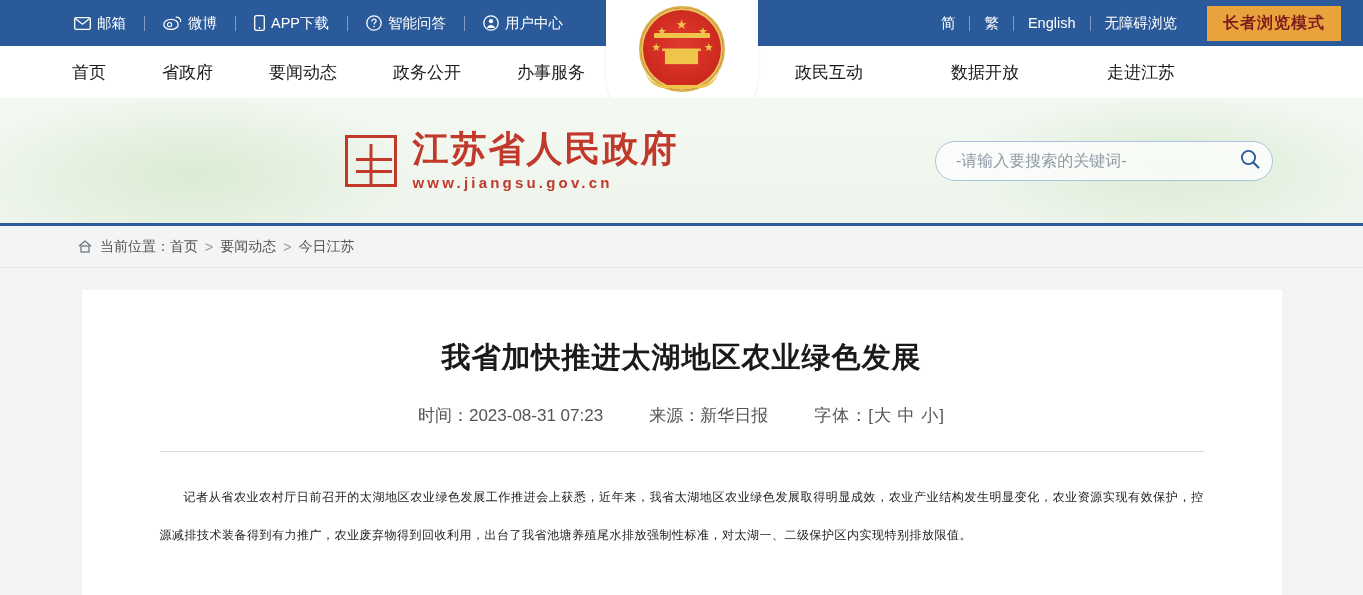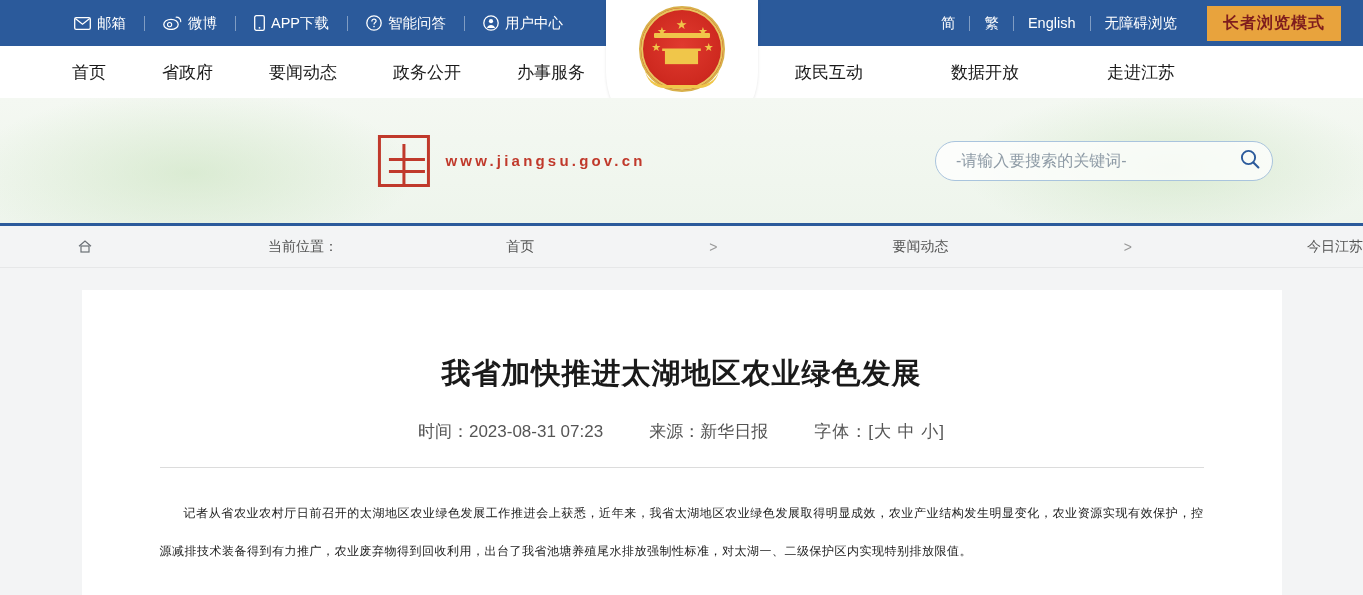--- a/index.html
+++ b/index.html
@@ -225,21 +225,20 @@
   
   .crumbbar {
     height: 42px;
     background: #f3f4f5;
     display: flex;
     align-items: center;
     padding-left: 78px;
     font-size: 14px;
     color: #555;
     border-bottom: 1px solid #e6e7e8;
-    justify-content: space-between;
   }
   .crumbbar .home-ico { margin-right: 8px; display: inline-flex; }
   .crumbbar a { color: #555; text-decoration: none; cursor: pointer; }
   .crumbbar .sep { margin: 0 7px; color: #999; }
 
   
   .page {
     background: #f3f4f5;
     height: calc(595px - 46px - 52px - 128px - 42px);
     padding-top: 22px;
@@ -251,21 +250,21 @@
     height: 100%;
     padding: 40px 78px 0 78px;
   }
   .art-title {
     font-family: "Liberation Serif", serif;
     font-size: 29px;
     font-weight: bold;
     color: #1a1a1a;
     text-align: center;
     letter-spacing: 1px;
-    margin-top: 24px;
+    margin-top: 8px;
   }
   .art-meta {
     margin-top: 26px;
     display: flex;
     align-items: center;
     justify-content: center;
     gap: 46px;
     font-size: 17px;
     color: #555;
   }
@@ -390,20 +389,21 @@
     <div class="nav-item">政民互动</div>
     <div class="nav-item">数据开放</div>
     <div class="nav-item">走进江苏</div>
   </div>
 </div>
 
 <div class="banner">
   <div class="brand">
     <div class="brand-mark"></div>
     <div class="brand-text">
+      <div class="brand-title">江苏省人民政府</div>
       <div class="brand-url">www.jiangsu.gov.cn</div>
     </div>
   </div>
 
   <div class="searchbox">
     <input type="text" placeholder="-请输入要搜索的关键词-" style="">
     <div class="search-btn">
       <span>
         <svg width="24" height="24" viewBox="0 0 24 24">
             <circle cx="10.5" cy="10.5" r="6.6" fill="none" stroke="#2b5a9b" stroke-width="1.9"></circle>

